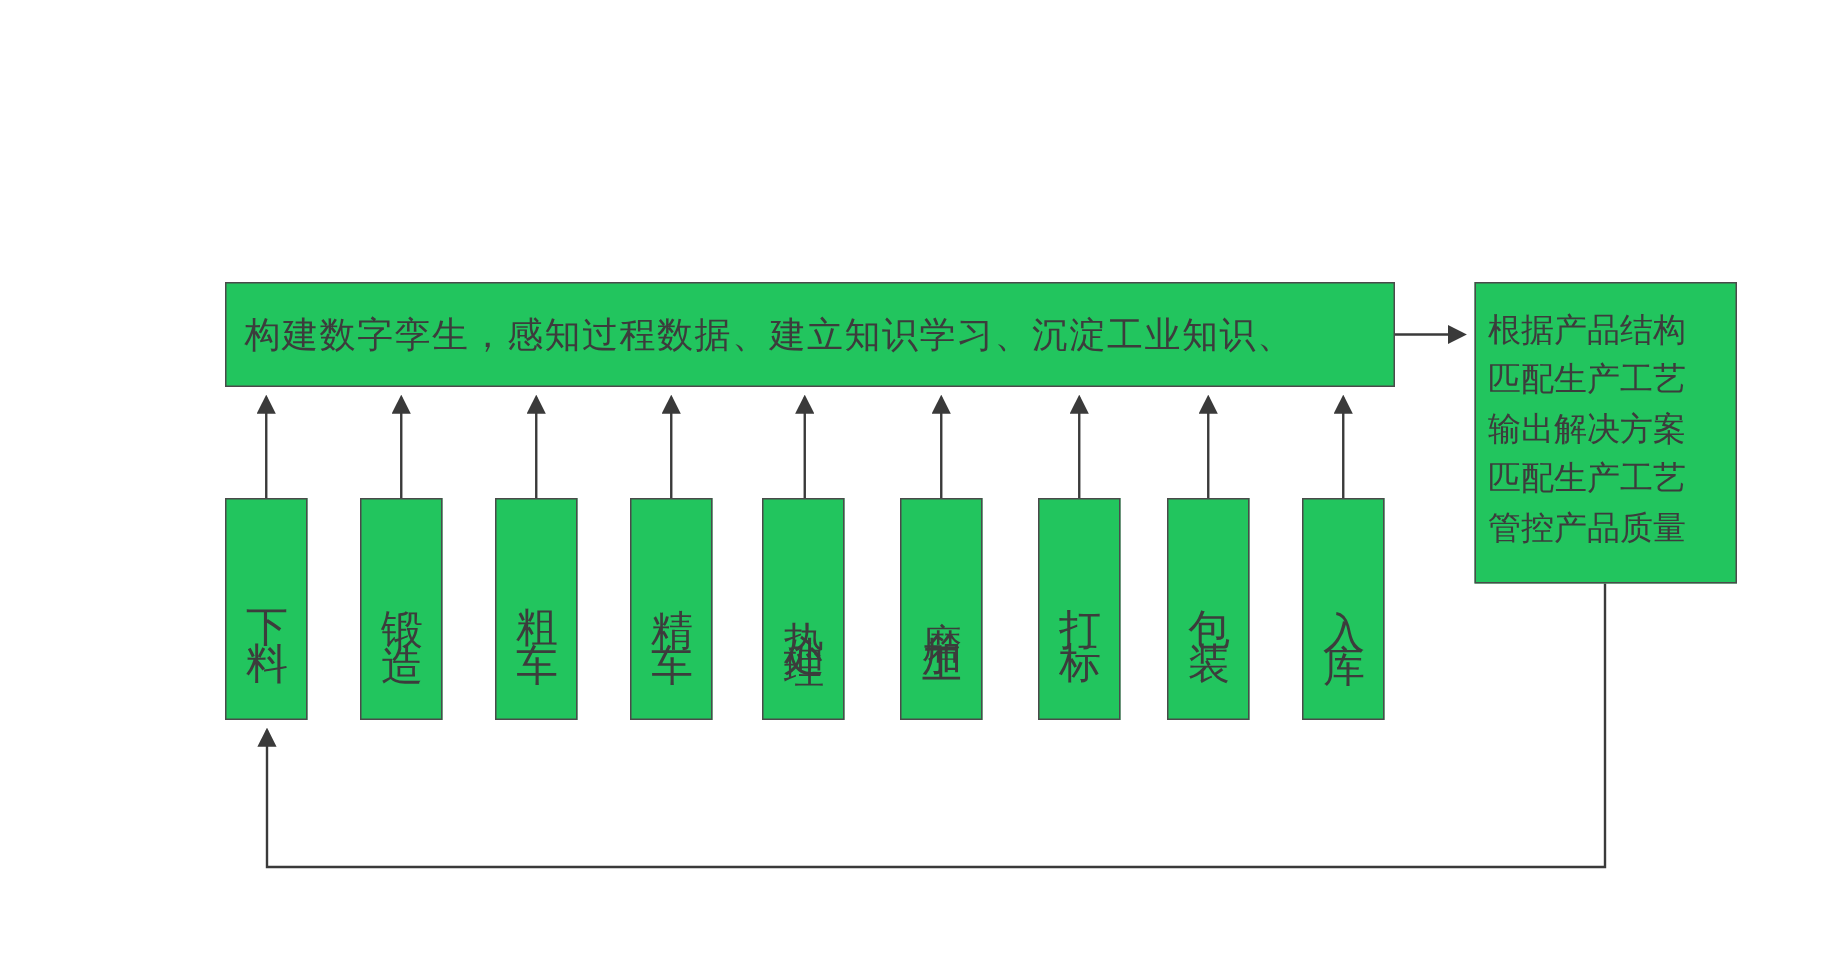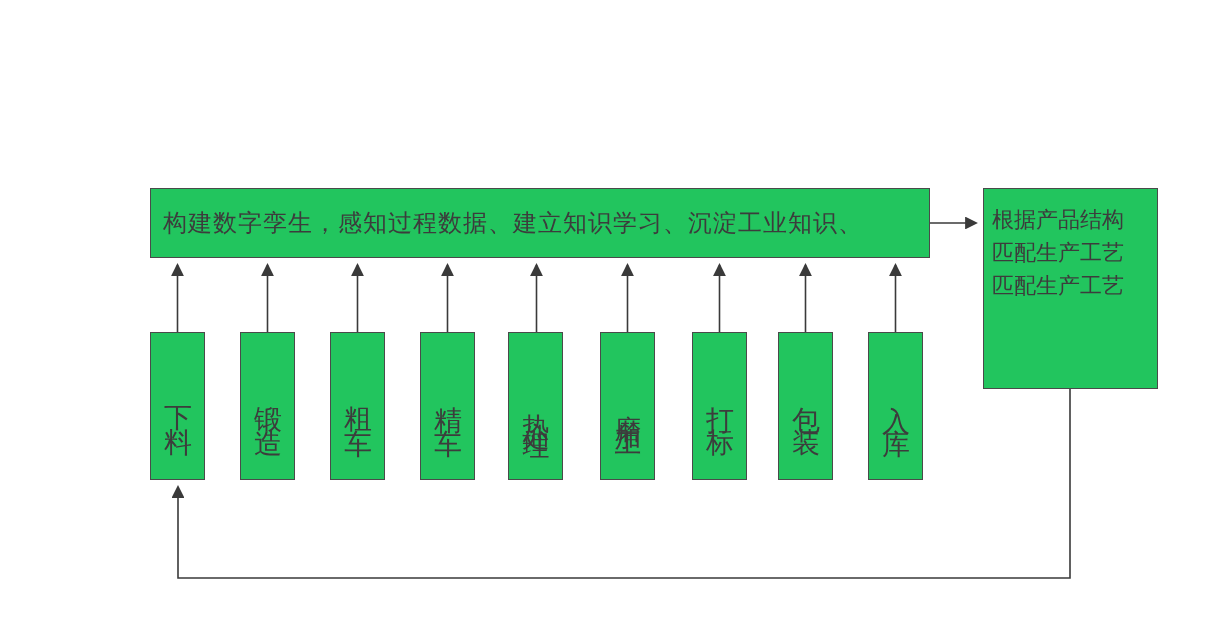--- a/index.html
+++ b/index.html
@@ -106,21 +106,23 @@
     <path d="M 1070,389 L 1070,578 L 178,578 L 178,487" fill="none" stroke="#3a3a3a" stroke-width="1.6" marker-end="url(#arrowhead)"></path>
   </svg>
 
   <div class="box" id="banner-box">
     <span class="banner-text">构建数字孪生，感知过程数据、建立知识学习、沉淀工业知识、</span>
   </div>
 
   <div class="box" id="right-panel">
     <div class="panel-line">根据产品结构</div>
     <div class="panel-line">匹配生产工艺</div>
+    <div class="panel-line">输出解决方案</div>
     <div class="panel-line">匹配生产工艺</div>
+    <div class="panel-line">管控产品质量</div>
   </div>
 
   <div class="box step-box" style="left:150px">
     <span class="step-label">下料</span>
   </div>
   <div class="box step-box" style="left:240px">
     <span class="step-label">锻造</span>
   </div>
   <div class="box step-box" style="left:330px">
     <span class="step-label">粗车</span>

